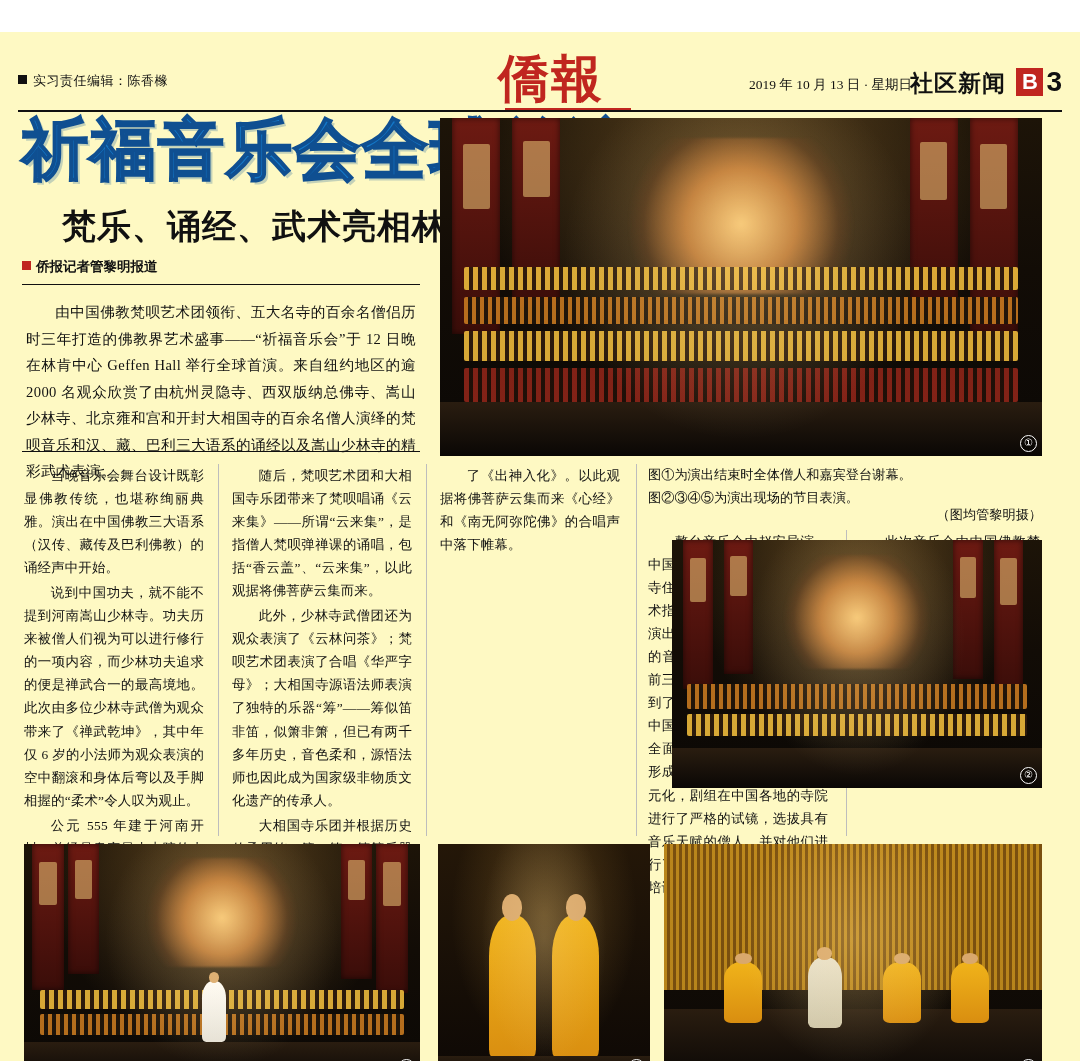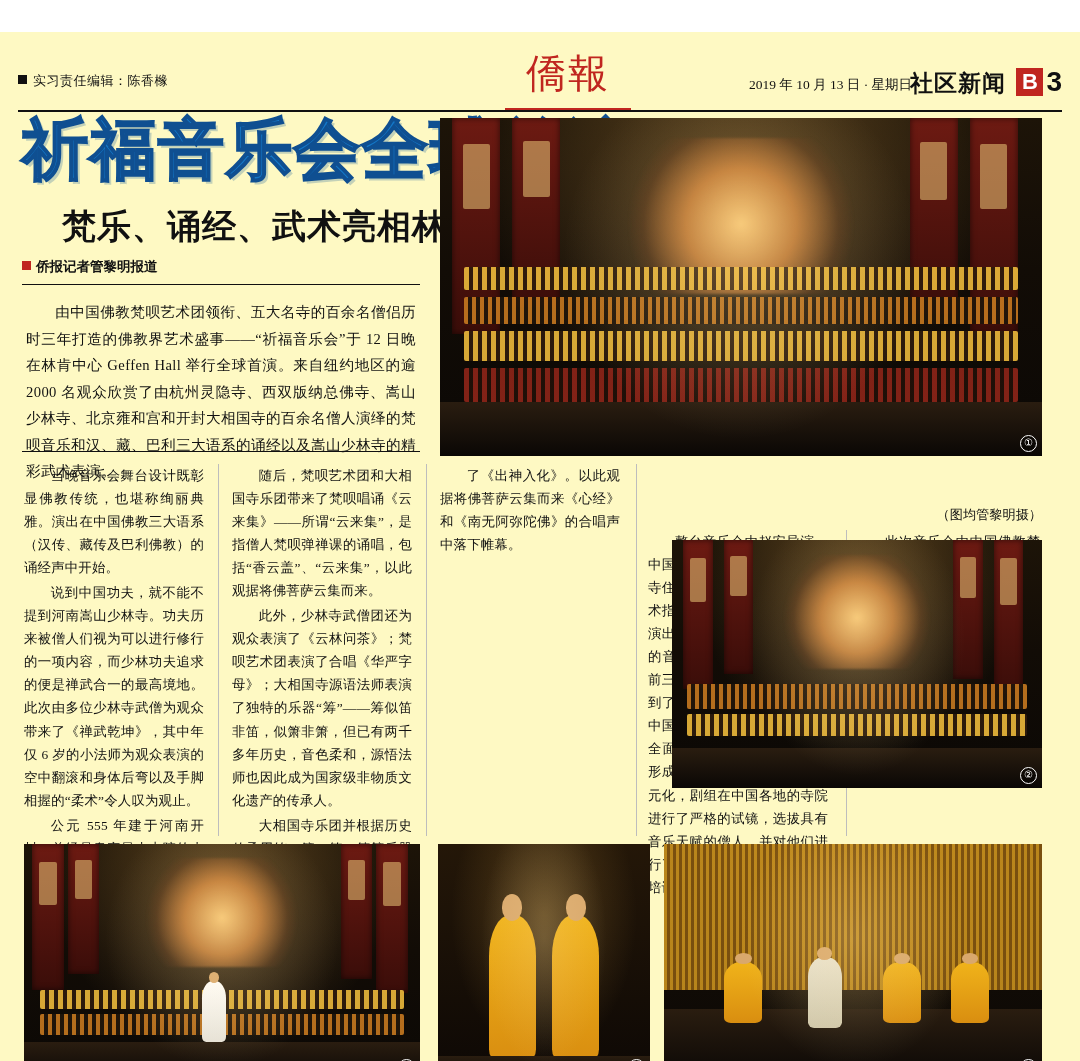--- a/index.html
+++ b/index.html
@@ -43,24 +43,24 @@
     height: 9px;
     background: #111;
     margin-right: 6px;
     vertical-align: 1px;
   }
   .paper-logo {
     position: absolute;
     left: 480px;
     top: -8px;
     width: 140px;
-    text-align: center;
+    text-align: left;
     font-family: "Liberation Serif", serif;
-    font-size: 40px;
-    font-weight: normal;
+    font-size: 51px;
+    font-weight: bold;
     color: #c0261f;
     letter-spacing: 2px;
     line-height: 1;
   }
   .logo-underline {
     position: absolute;
     left: 487px;
     top: 46px;
     width: 126px;
     height: 4px;
@@ -399,20 +399,24 @@
   <div class="col col-2">
     <p>随后，梵呗艺术团和大相国寺乐团带来了梵呗唱诵《云来集》——所谓“云来集”，是指僧人梵呗弹禅课的诵唱，包括“香云盖”、“云来集”，以此观据将佛菩萨云集而来。</p>
     <p>此外，少林寺武僧团还为观众表演了《云林问茶》；梵呗艺术团表演了合唱《华严字母》；大相国寺源语法师表演了独特的乐器“筹”——筹似笛非笛，似箫非箫，但已有两千多年历史，音色柔和，源悟法师也因此成为国家级非物质文化遗产的传承人。</p>
     <p>大相国寺乐团并根据历史传承用笛、管、笙、筝等乐器合奏了梵乐《朱云飞》。少林寺武僧团表演</p>
   </div>
 
   <div class="col col-3">
     <p>了《出神入化》。以此观据将佛菩萨云集而来《心经》和《南无阿弥陀佛》的合唱声中落下帷幕。</p>
   </div>
 
+  <div class="caption-block">
+    <p class="cap-line">图①为演出结束时全体僧人和嘉宾登台谢幕。</p>
+    <p class="cap-line">图②③④⑤为演出现场的节目表演。</p>
+  </div>
   <div class="caption-block" style="top:470px;">
     <p class="caption-credit">（图均管黎明摄）</p>
   </div>
 
   <div class="col col-4">
     <p>整台音乐会由赵安导演，中国佛教协会副秘书长、灵隐寺住持光泉法师担任音乐会艺术指导暨出品人。光泉法师在演出前表示，梵呗是佛教文化的音乐符号，早在 2000 多年前三国时期就传入中国并融入到了中国文化当中，是佛教与中国文化结合的典范。而为了全面呈现这一历经 2000 多年形成的中国佛教音乐艺术的多元化，剧组在中国各地的寺院进行了严格的试镜，选拔具有音乐天赋的僧人，并对他们进行了长达六个月的音乐、声乐培训和排练。</p>
   </div>
 
   <div class="col col-5">
     <p>此次音乐会由中国佛教梵呗艺术团和美国中华佛教会联合主办，美国佛教联合会协办，杭州灵隐寺和纽约法王寺具体承办。</p>

